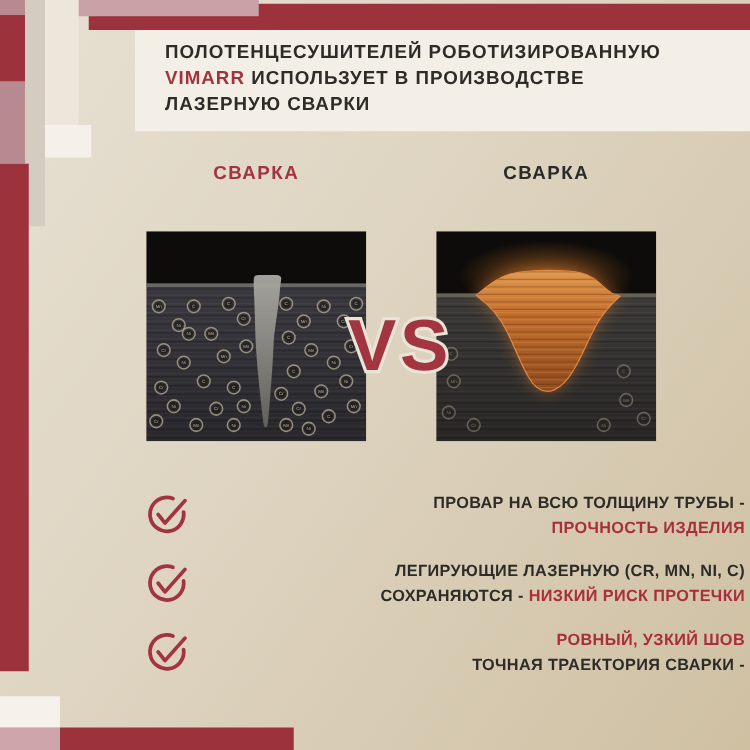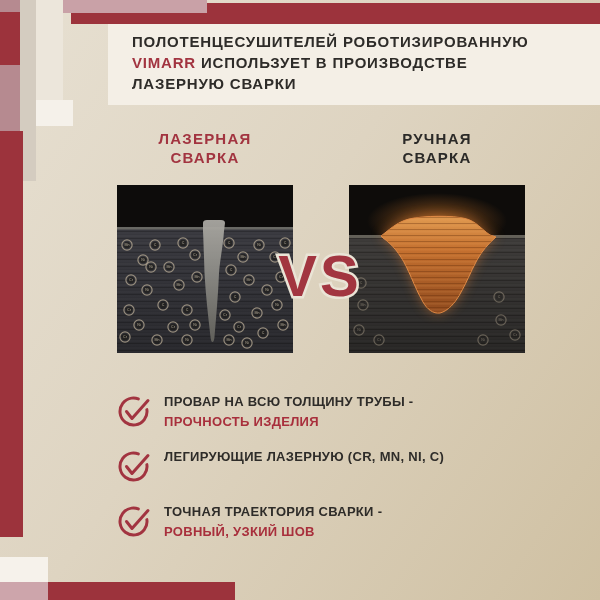--- a/index.html
+++ b/index.html
@@ -33,23 +33,23 @@
   .col-title.left {left:117px;color:#a23440;}
   .col-title.right{left:349px;color:#2b2a28;}
   
   .fig{top:185px;width:176px;height:168px;}
   .fig.left {left:117px;}
   .fig.right{left:349px;}
   .fig svg{display:block;width:176px;height:168px;}
   .vs{left:252px;top:242px;width:136px;height:66px;}
   
   .bullet-icon{left:118px;width:34px;height:34px;}
-  .bullet-text{left:164px;width:420px;
+  .bullet-text{left:176px;width:420px;
     font-size:13px;font-weight:bold;line-height:20px;letter-spacing:.3px;
-    color:#2e2c29;}
+    color:#2e2c29;text-align:right;}
   .bullet-text .red{color:#a82f3c;}
   .bi-1{top:394px;} .bt-1{top:392px;}
   .bi-2{top:449px;} .bt-2{top:447px;}
   .bi-3{top:504px;} .bt-3{top:502px;}
 </style>
 </head>
 <body>
 
 <div class="page">
 
@@ -66,25 +66,23 @@
   <div class="abs d-bot-bar"></div>
 
   <div class="abs card"></div>
   <div class="abs heading">
     <div>ПОЛОТЕНЦЕСУШИТЕЛЕЙ РОБОТИЗИРОВАННУЮ</div>
     <div><span class="brand">VIMARR</span><span> ИСПОЛЬЗУЕТ В ПРОИЗВОДСТВЕ</span></div>
     <div>ЛАЗЕРНУЮ СВАРКИ</div>
   </div>
 
   <div class="abs col-title left">
-    <div>ЛАЗЕРНАЯ</div>
     <div>СВАРКА</div>
   </div>
   <div class="abs col-title right">
-    <div>РУЧНАЯ</div>
     <div>СВАРКА</div>
   </div>
 
   <div class="abs fig left">
     <svg viewBox="0 0 176 168">
       <defs>
         <pattern id="met1" width="176" height="7" patternUnits="userSpaceOnUse">
           <rect width="176" height="7" fill="#38383e"></rect>
           <rect y="1.5" width="176" height="1" fill="#46464d" opacity="0.85"></rect>
           <rect y="4" width="176" height="0.9" fill="#2b2b30"></rect>
@@ -313,24 +311,25 @@
     <div>ПРОВАР НА ВСЮ ТОЛЩИНУ ТРУБЫ -</div>
     <div><span></span><span class="red">ПРОЧНОСТЬ ИЗДЕЛИЯ</span></div>
   </div>
 
   <svg class="abs bullet-icon bi-2" viewBox="0 0 34 34">
     <circle cx="15.5" cy="17.5" r="13.5" fill="none" stroke="#a23440" stroke-width="3" stroke-dasharray="70 14.8" stroke-linecap="round" transform="rotate(-8 15.5 17.5)"></circle>
     <path d="M 8.5 17.5 L 14 24.5 L 30 6.5" fill="none" stroke="#a23440" stroke-width="3" stroke-linecap="round" stroke-linejoin="round"></path>
   </svg>
   <div class="abs bullet-text bt-2">
     <div>ЛЕГИРУЮЩИЕ ЛАЗЕРНУЮ (CR, MN, NI, C)</div>
+    <div><span>СОХРАНЯЮТСЯ - </span><span class="red">НИЗКИЙ РИСК ПРОТЕЧКИ</span></div>
   </div>
 
   <svg class="abs bullet-icon bi-3" viewBox="0 0 34 34">
     <circle cx="15.5" cy="17.5" r="13.5" fill="none" stroke="#a23440" stroke-width="3" stroke-dasharray="70 14.8" stroke-linecap="round" transform="rotate(-8 15.5 17.5)"></circle>
     <path d="M 8.5 17.5 L 14 24.5 L 30 6.5" fill="none" stroke="#a23440" stroke-width="3" stroke-linecap="round" stroke-linejoin="round"></path>
   </svg>
   <div class="abs bullet-text bt-3">
+    <div><span></span><span class="red">РОВНЫЙ, УЗКИЙ ШОВ</span></div>
     <div>ТОЧНАЯ ТРАЕКТОРИЯ СВАРКИ -</div>
-    <div><span></span><span class="red">РОВНЫЙ, УЗКИЙ ШОВ</span></div>
   </div>
 
 </div>
 
 </body></html>

